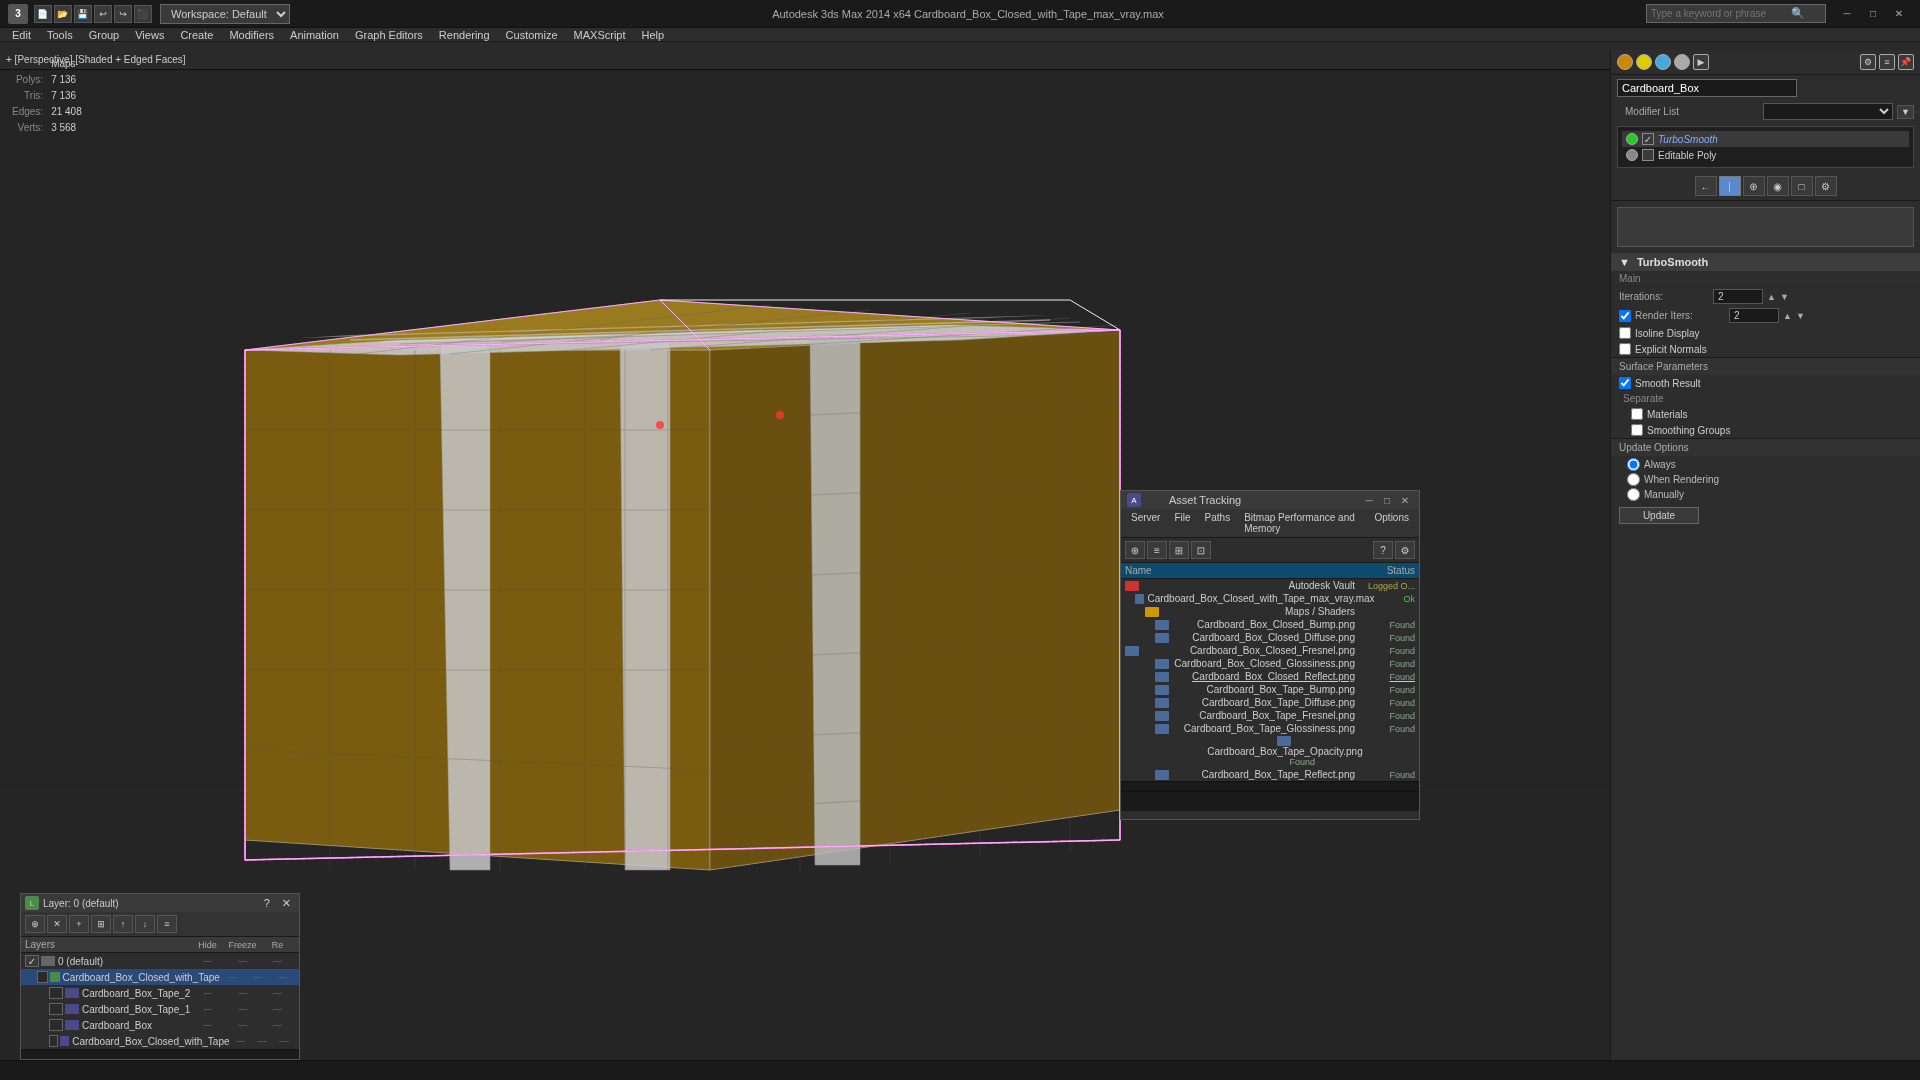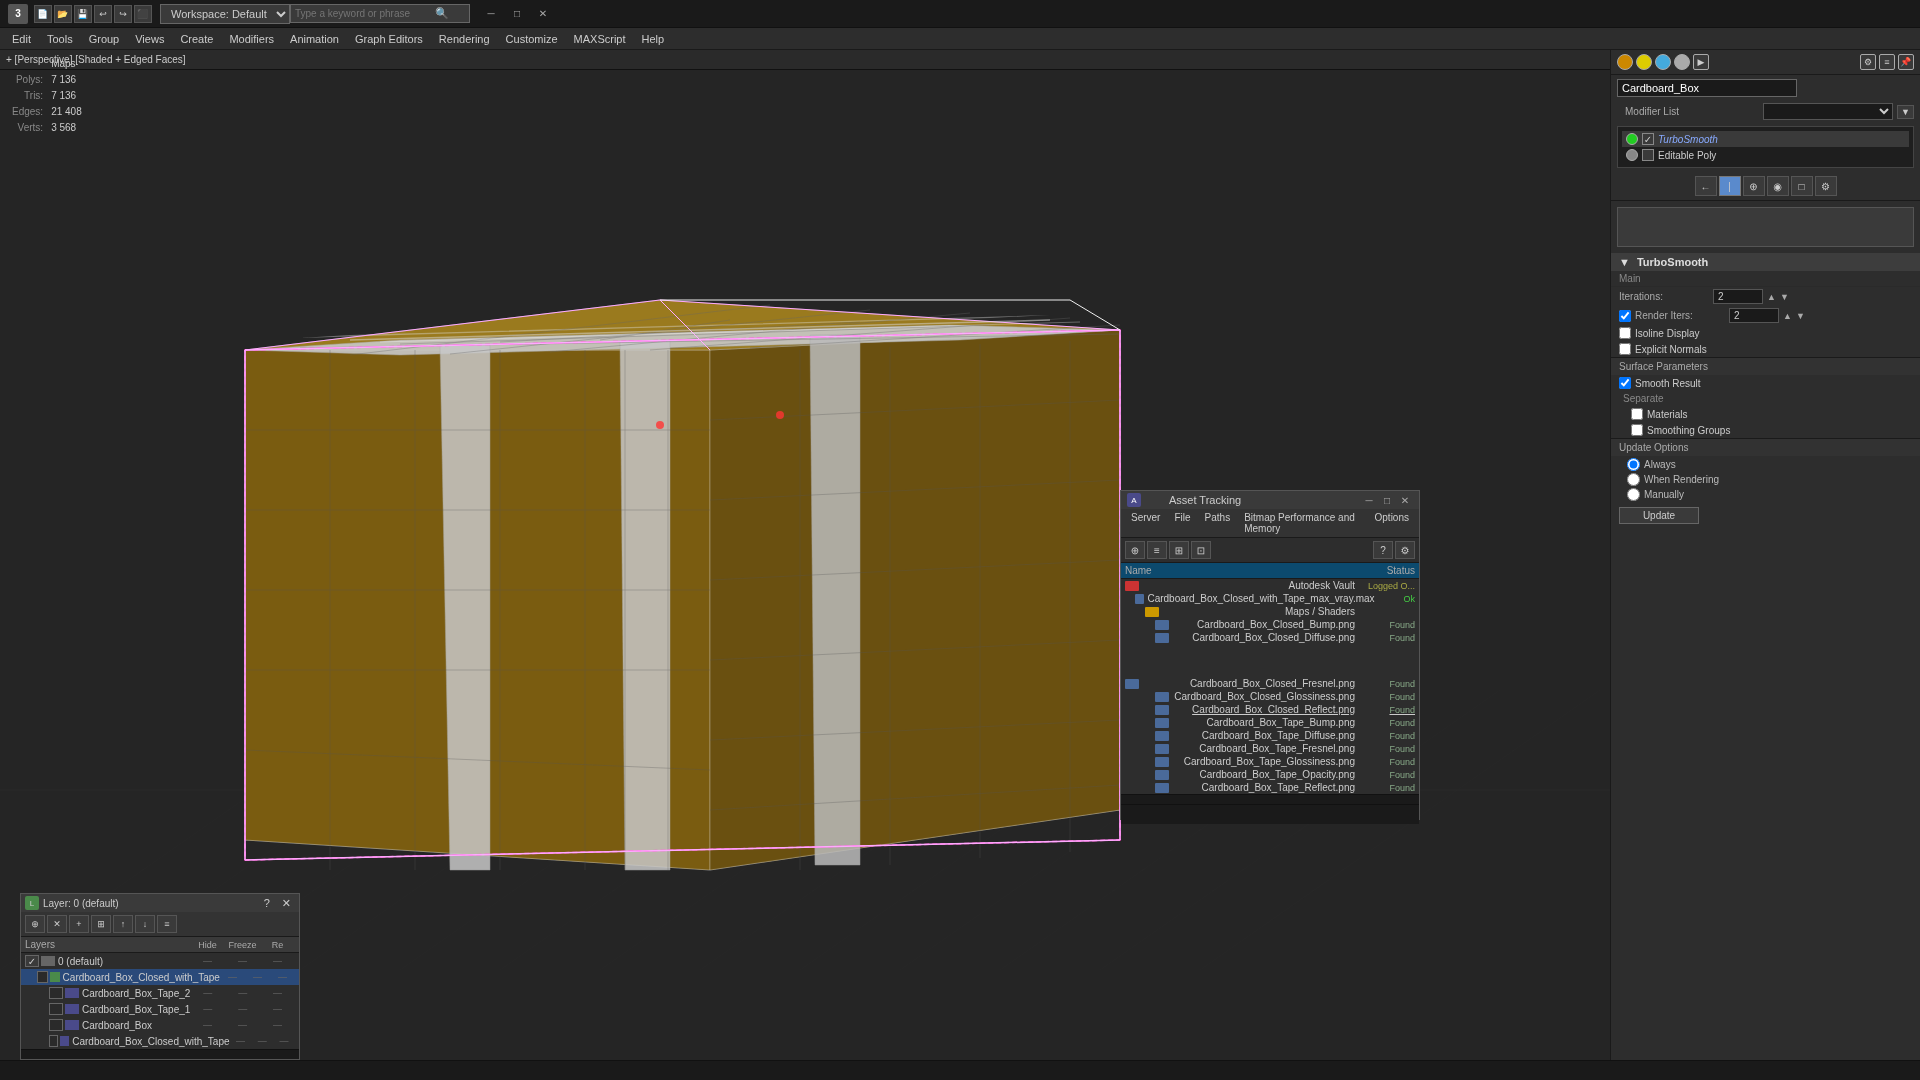--- a/index.html
+++ b/index.html
@@ -11,21 +11,21 @@
     #titlebar .toolbar-icons { display: flex; gap: 2px; margin-right: 8px; }
     #titlebar .toolbar-icons span { width: 18px; height: 18px; background: #3a3a3a; border: 1px solid #555; display: flex; align-items: center; justify-content: center; font-size: 9px; cursor: pointer; }
     #titlebar .workspace-dropdown { background: #3a3a3a; border: 1px solid #666; color: #ccc; padding: 2px 6px; font-size: 11px; }
     #titlebar .title { flex: 1; text-align: center; color: #aaa; font-size: 11px; }
     #titlebar .search-box { display: flex; align-items: center; background: #3a3a3a; border: 1px solid #666; padding: 2px 4px; width: 180px; }
     #titlebar .search-box input { background: transparent; border: none; color: #aaa; font-size: 10px; outline: none; width: 140px; }
     #titlebar .win-controls { display: flex; gap: 0; margin-left: 8px; }
     #titlebar .win-btn { width: 26px; height: 22px; display: flex; align-items: center; justify-content: center; cursor: pointer; font-size: 10px; color: #aaa; }
 
     
-    #menubar { background: #2d2d2d; height: 22px; display: flex; align-items: center; padding: 0 4px; border-bottom: 1px solid #1a1a1a; }
+    #menubar { background: #2d2d2d; height: 14px; display: flex; align-items: center; padding: 0 4px; border-bottom: 1px solid #1a1a1a; }
     #menubar span { padding: 2px 8px; cursor: pointer; font-size: 11px; color: #ccc; }
 
     
     #viewport-area { position: absolute; top: 50px; left: 0; right: 310px; bottom: 0; background: #1e1e1e; overflow: hidden; }
     #viewport-header { background: #2a2a2a; height: 20px; display: flex; align-items: center; padding: 0 6px; font-size: 10px; color: #ccc; border-bottom: 1px solid #111; }
     #viewport-canvas { position: absolute; top: 20px; left: 0; right: 0; bottom: 0; background: #252525; }
 
     
     #stats { position: absolute; top: 56px; left: 8px; color: #ccc; font-size: 10px; line-height: 16px; z-index: 10; }
     #stats table { border-collapse: collapse; }
@@ -109,20 +109,21 @@
     <span>📄</span>
     <span>📂</span>
     <span>💾</span>
     <span>↩</span>
     <span>↪</span>
     <span>⬛</span>
   </div>
   <select class="workspace-dropdown">
     <option>Workspace: Default</option>
   </select>
+  <span class="title">Autodesk 3ds Max 2014 x64      Cardboard_Box_Closed_with_Tape_max_vray.max</span>
   <div class="search-box">
     <input type="text" placeholder="Type a keyword or phrase" style="">
     <span>🔍</span>
   </div>
   <div class="win-controls">
     <div class="win-btn">─</div>
     <div class="win-btn">□</div>
     <div class="win-btn close">✕</div>
   </div>
 </div>
@@ -560,21 +561,21 @@
       <div class="asset-row" style="padding-left: 34px;">
     <div class="asset-icon" style="background:#4a6a9a;"></div>
     <span class="asset-name">Cardboard_Box_Closed_Bump.png</span>
     <span class="asset-status found">Found</span>
   </div>
       <div class="asset-row" style="padding-left: 34px;">
     <div class="asset-icon" style="background:#4a6a9a;"></div>
     <span class="asset-name">Cardboard_Box_Closed_Diffuse.png</span>
     <span class="asset-status found">Found</span>
   </div>
-      <div class="asset-row" style=" margin-top: 33px;">
+      <div class="asset-row" style="">
     <div class="asset-icon" style="background:#4a6a9a;"></div>
     <span class="asset-name">Cardboard_Box_Closed_Fresnel.png</span>
     <span class="asset-status found">Found</span>
   </div>
       <div class="asset-row" style="padding-left: 34px;">
     <div class="asset-icon" style="background:#4a6a9a;"></div>
     <span class="asset-name">Cardboard_Box_Closed_Glossiness.png</span>
     <span class="asset-status found">Found</span>
   </div>
       <div class="asset-row" style="padding-left: 34px; text-decoration: underline;">
@@ -595,21 +596,21 @@
       <div class="asset-row" style="padding-left: 34px;">
     <div class="asset-icon" style="background:#4a6a9a;"></div>
     <span class="asset-name">Cardboard_Box_Tape_Fresnel.png</span>
     <span class="asset-status found">Found</span>
   </div>
       <div class="asset-row" style="padding-left: 34px;">
     <div class="asset-icon" style="background:#4a6a9a;"></div>
     <span class="asset-name">Cardboard_Box_Tape_Glossiness.png</span>
     <span class="asset-status found">Found</span>
   </div>
-      <div class="asset-row" style="padding-left: 34px;">
+      <div class="asset-row" style="padding-left: 34px; flex-direction: column;">
     <div class="asset-icon" style="background:#4a6a9a;"></div>
     <span class="asset-name">Cardboard_Box_Tape_Opacity.png</span>
     <span class="asset-status found">Found</span>
   </div>
       <div class="asset-row" style="padding-left: 34px;">
     <div class="asset-icon" style="background:#4a6a9a;"></div>
     <span class="asset-name">Cardboard_Box_Tape_Reflect.png</span>
     <span class="asset-status found">Found</span>
   </div>
     </div>

